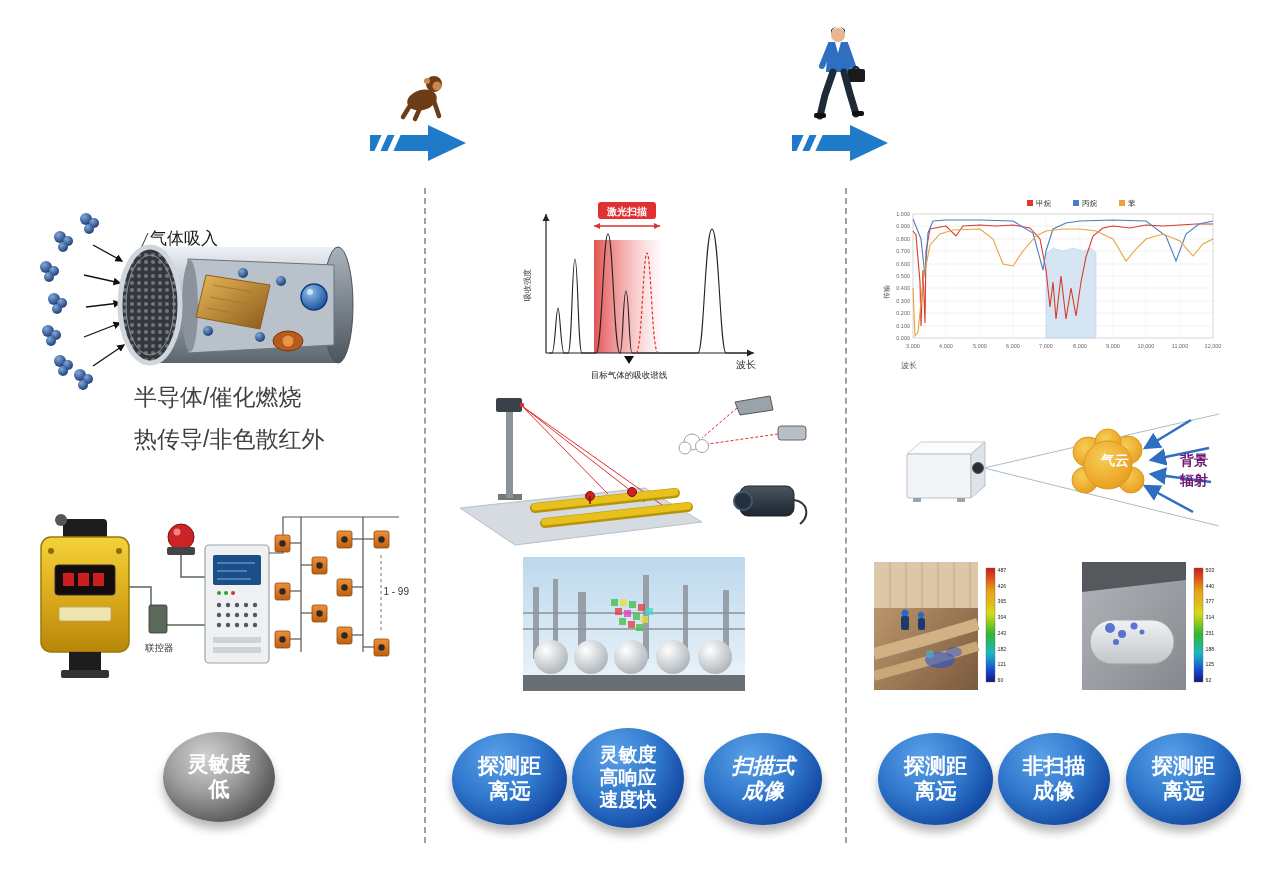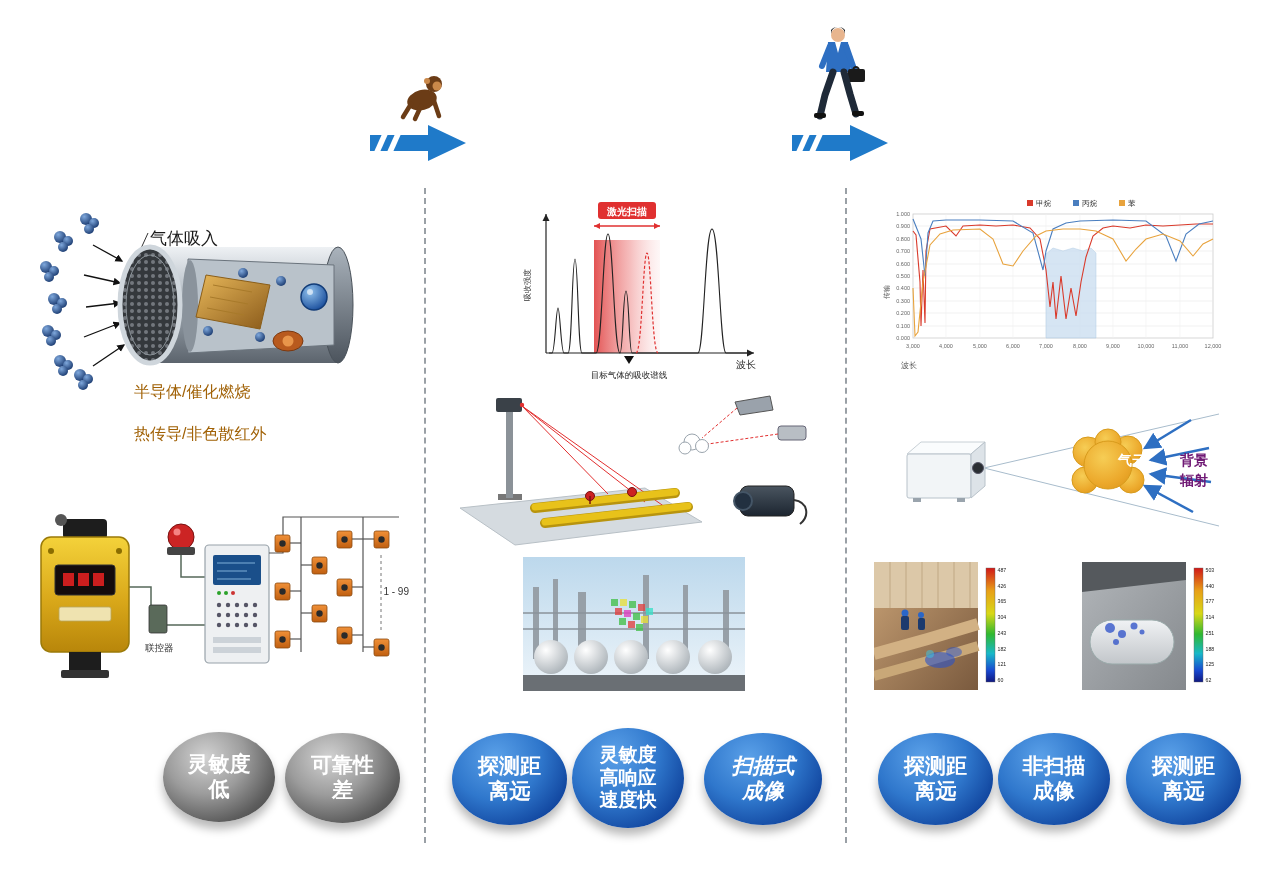--- a/index.html
+++ b/index.html
@@ -2,21 +2,21 @@
 <html><head>
 <meta charset="utf-8">
 <style>
   html,body{margin:0;padding:0;background:#fff;}
   body{font-family:"Liberation Sans","DejaVu Sans",sans-serif;}
   #canvas{position:relative;width:1268px;height:896px;background:#fff;overflow:hidden;}
   .abs{position:absolute;}
   .col-title{position:absolute;font-size:27px;font-weight:bold;color:#111;letter-spacing:1px;white-space:nowrap;}
   .sep{position:absolute;width:0;border-left:2px dashed #9aa0a6;}
   .small-label{position:absolute;font-size:17px;color:#1a1a1a;white-space:nowrap;}
-  .tech-line{position:absolute;font-size:16px;color:#a16207;white-space:nowrap;}
+  .tech-line{position:absolute;font-size:23px;color:#404040;white-space:nowrap;}
   .badge{position:absolute;border-radius:50%;display:flex;align-items:center;justify-content:center;
          color:#fff;font-weight:bold;text-align:center;box-shadow:0 7px 10px rgba(0,0,0,.28);}
   .badge span{white-space:pre-line;line-height:1.18;}
   .badge.gray{background:radial-gradient(ellipse at 38% 28%, #d2d2d2 0%, #9c9c9c 40%, #5e5e5e 72%, #383838 100%);}
   .badge.blue{background:radial-gradient(ellipse at 38% 26%, #5aa0e8 0%, #2f77cc 45%, #1247a0 78%, #0a2f72 100%);}
   .badge{font-size:21px;}
   .badge.three-line{font-size:19px;}
   .overlay-label{position:absolute;font-weight:bold;white-space:pre-line;}
   svg text{font-family:"Liberation Sans","DejaVu Sans",sans-serif;}
 </style>
@@ -522,21 +522,21 @@
       <circle cx="215" cy="75" r="24" fill="url(#gcloud)"></circle>
     </g>
 
     <g stroke="#2e6fc2" stroke-width="2.5">
       <line x1="298" y1="30" x2="252" y2="58" marker-end="url(#mblue)"></line>
       <line x1="316" y1="58" x2="258" y2="70" marker-end="url(#mblue)"></line>
       <line x1="318" y1="92" x2="258" y2="84" marker-end="url(#mblue)"></line>
       <line x1="300" y1="122" x2="252" y2="96" marker-end="url(#mblue)"></line>
     </g>
   </svg>
-  <div class="overlay-label" style="left:1086px;top:452px;width:58px;text-align:center;color:#fff;font-size:14px;padding-left:17px;">气云</div>
+  <div class="overlay-label" style="left:1086px;top:452px;width:58px;text-align:center;color:#fff;font-size:14px;">气云</div>
   <div class="overlay-label" style="left:1180px;top:450px;color:#701a75;font-size:14px;line-height:1.45;text-align:center;">背景
 辐射</div>
 
   <svg class="abs" style="left:874px;top:562px;" width="140" height="128">
     <defs>
       <linearGradient id="gth1" x1="0" y1="0" x2="1" y2="1">
         <stop offset="0%" stop-color="#c9a276"></stop>
           <stop offset="100%" stop-color="#7a5a3e"></stop>
       </linearGradient>
       <linearGradient id="grbow" x1="0" y1="0" x2="0" y2="1">
@@ -617,24 +617,20 @@
       <text x="123.5" y="73">251</text>
         <text x="123.5" y="89">188</text>
       <text x="123.5" y="104">125</text>
         <text x="123.5" y="120">62</text>
     </g>
   </svg>
 
   <div class="badge gray" style="left:163px;top:732px;width:112px;height:90px;">
       <span>灵敏度
 低</span>
-    </div>
-  <div class="badge gray" style="left:285px;top:733px;width:115px;height:90px;">
-      <span>可靠性
-差</span>
     </div>
 
   <div class="badge blue" style="left:452px;top:733px;width:115px;height:92px;">
       <span>探测距
 离远</span>
     </div>
   <div class="badge blue three-line" style="left:572px;top:728px;width:112px;height:100px;">
       <span>灵敏度
 高响应
 速度快</span>

